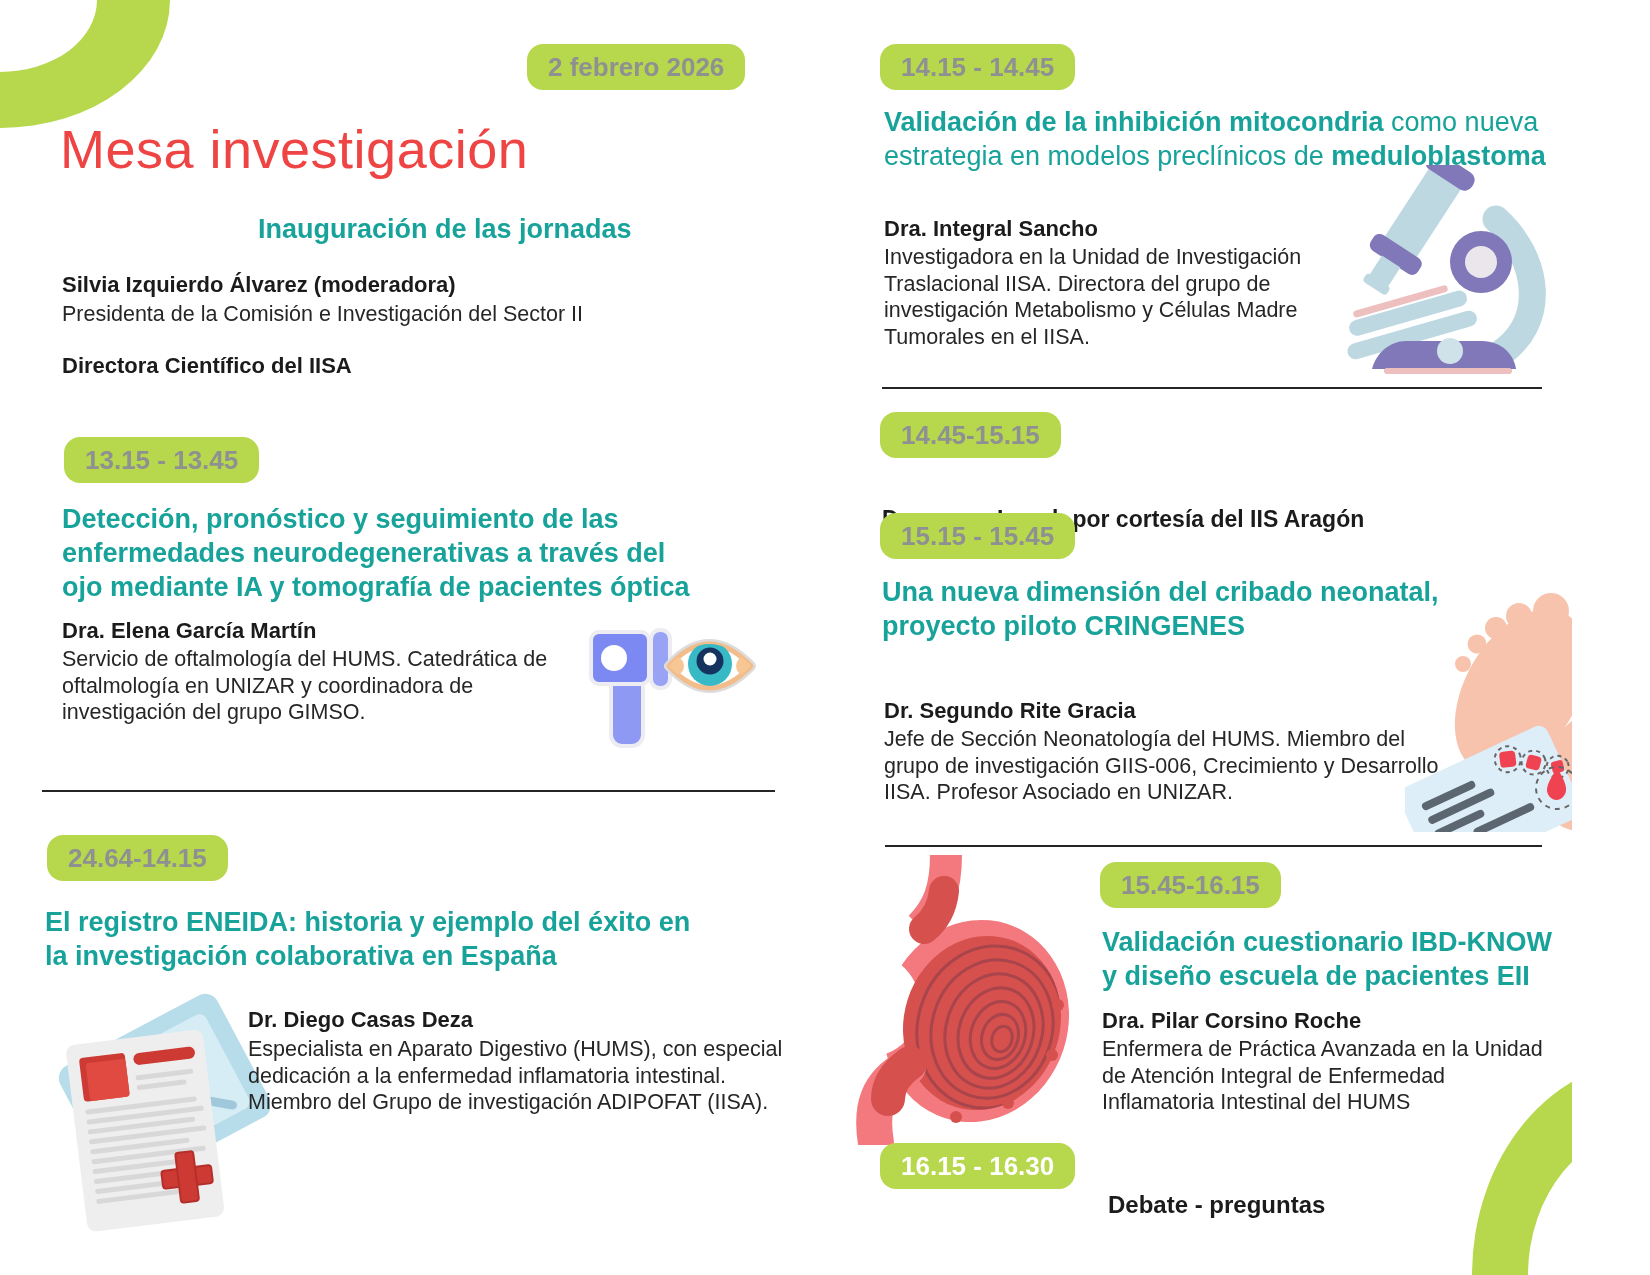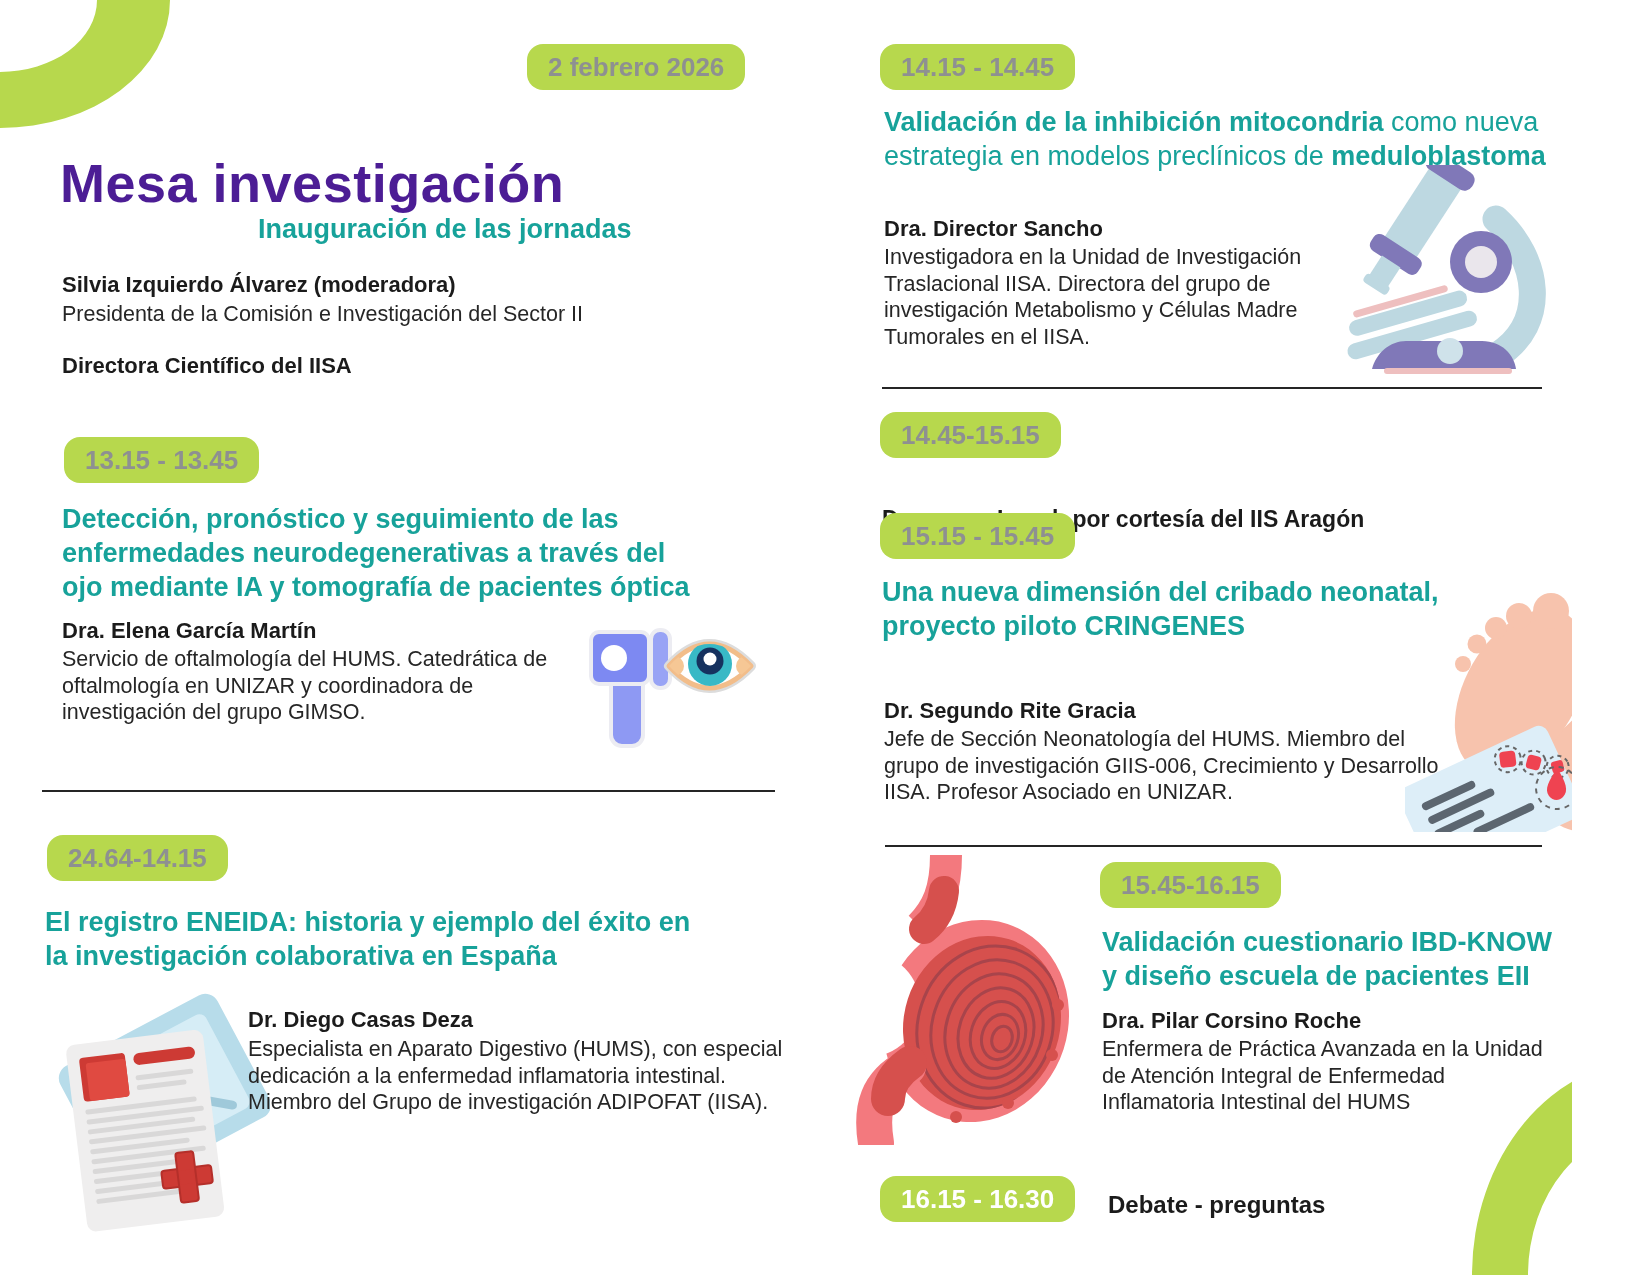--- a/index.html
+++ b/index.html
@@ -5,24 +5,24 @@
   html,body{margin:0;padding:0;background:#ffffff;}
   #canvas{
     position:relative;width:1572px;height:1275px;background:#ffffff;overflow:hidden;
     font-family:"Liberation Sans", sans-serif;color:#1e1e1e;
   }
   .abs{position:absolute;}
   .badge{
     position:absolute;background:#b7d84d;color:#8e9091;font-weight:700;
     font-size:26px;line-height:1;padding:10px 21px;border-radius:16px;white-space:nowrap;
   }
-  .badge.white{color:#ffffff;margin-top:33px;}
+  .badge.white{color:#ffffff;}
   .page-title{
-    position:absolute;color:#4c1d95;font-size:54px;font-weight:700;
-    letter-spacing:0.5px;white-space:nowrap;margin-top:34px;
+    position:absolute;color:#ef4444;font-size:54px;font-weight:400;
+    letter-spacing:0.5px;white-space:nowrap;
   }
   .h{
     position:absolute;color:#17a29a;font-size:27px;font-weight:700;
     line-height:34px;white-space:nowrap;
   }
   .h .r{font-weight:400;}
   .name{position:absolute;font-size:22px;font-weight:700;color:#1b1b1b;white-space:nowrap;}
   .desc{position:absolute;font-size:21.5px;font-weight:400;color:#262626;line-height:26.5px;white-space:nowrap;}
   .plain-bold{position:absolute;font-size:23px;font-weight:700;color:#1b1b1b;white-space:nowrap;margin-top:36px;}
   .hr{position:absolute;height:2px;background:#252525;}
@@ -141,21 +141,21 @@
     <span>Miembro del Grupo de investigación ADIPOFAT (IISA).</span>
   </div>
 
   <div class="badge" style="left:880px;top:44px">
     <span>14.15 - 14.45</span>
   </div>
   <div class="h" style="left:884px;top:105px">
     <span>Validación de la inhibición mitocondria</span><span class="r"> como nueva</span><br>
     <span class="r">estrategia en modelos preclínicos de </span><span>meduloblastoma</span>
   </div>
-  <div class="name" style="left:884px;top:216px">Dra. Director Sancho</div>
+  <div class="name" style="left:884px;top:216px">Dra. Integral Sancho</div>
   <div class="desc" style="left:884px;top:244px">
     <span>Investigadora en la Unidad de Investigación</span><br>
     <span>Traslacional IISA. Directora del grupo de</span><br>
     <span>investigación Metabolismo y Células Madre</span><br>
     <span>Tumorales en el IISA.</span>
   </div>
 
   <svg class="abs" style="left:1300px;top:165px" width="250" height="212" viewBox="0 0 250 212">
     <path d="M196,54 C240,94 248,158 198,190" fill="none" stroke="#bdd8e1" stroke-width="27" stroke-linecap="round"></path>
     <g transform="rotate(-16 120 150)">

